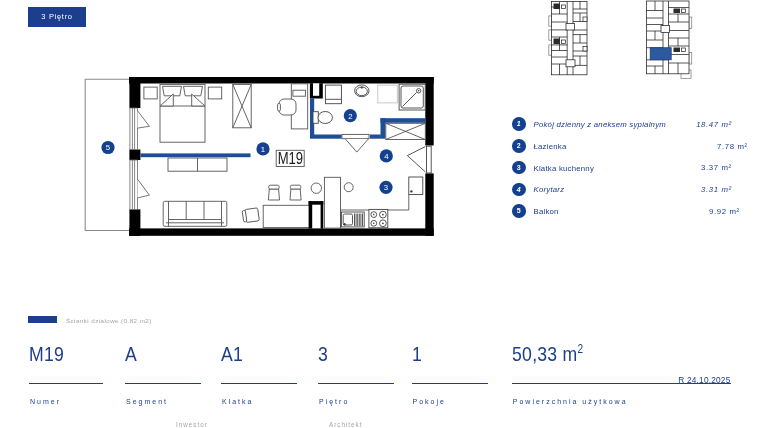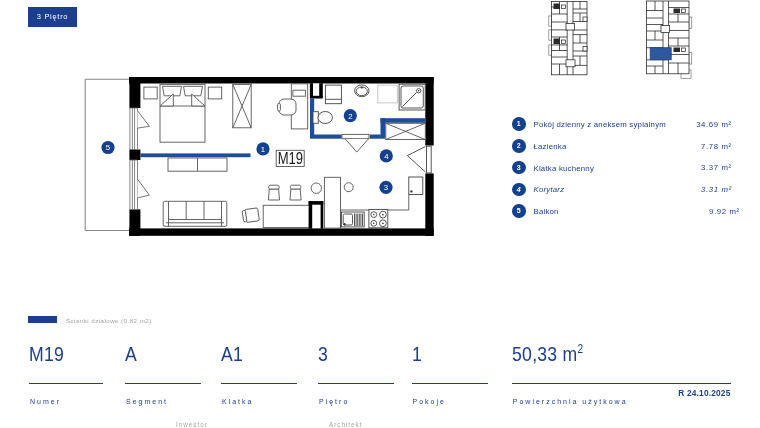--- a/index.html
+++ b/index.html
@@ -10,21 +10,21 @@
         font-size:7px;font-weight:bold;text-align:center;line-height:13.5px;}
   .legt{position:absolute;left:21.5px;top:2.9px;font-size:7.8px;letter-spacing:0.22px;color:#1c3e8c;white-space:nowrap;}
   .legv{position:absolute;right:0.3px;top:2.7px;font-size:7.8px;letter-spacing:0.6px;color:#1c3e8c;white-space:nowrap;}
   .bigv{position:absolute;top:342px;font-size:21px;color:#1c3e8c;letter-spacing:0.3px;transform:scaleX(0.84);transform-origin:left top;}
   .uline{position:absolute;top:383px;height:1.4px;background:#1c3e8c;}
   .clab{position:absolute;top:398px;font-size:7px;letter-spacing:2px;color:#1c3e8c;white-space:nowrap;}
 </style>
 </head>
 <body>
 
-<div class="abs" style="left:28px;top:6.5px;width:49px;height:20.5px;background:#1c3e8e;color:#fff;font-size:7.5px;letter-spacing:0.7px;display:flex;align-items:center;justify-content:center;">3 Piętro</div>
+<div class="abs" style="left:28px;top:6.5px;width:58px;height:20.5px;background:#1c3e8e;color:#fff;font-size:7.5px;letter-spacing:0.7px;display:flex;align-items:center;justify-content:center;">3 Piętro</div>
 
 <svg class="abs" style="left:0;top:0;" width="760" height="428" viewBox="0 0 760 428">
   <g fill="none" stroke-linecap="butt">
 
     <g stroke="#8a8a8a" stroke-width="1.1">
       <line x1="85.2" y1="79.3" x2="129.4" y2="79.3"></line>
       <line x1="85.2" y1="79" x2="85.2" y2="231"></line>
       <line x1="85.2" y1="230.5" x2="129.4" y2="230.5"></line>
     </g>
 
@@ -321,27 +321,27 @@
       <rect x="673.5" y="8.5" width="6.5" height="4.5" fill="#2b2b2b" stroke="none"></rect>
       <rect x="673.5" y="47.5" width="6.5" height="4.5" fill="#2b2b2b" stroke="none"></rect>
       <rect x="681.5" y="9" width="4" height="3.5" fill="#fff" stroke-width="0.7"></rect>
       <rect x="681.5" y="48" width="4" height="3.5" fill="#fff" stroke-width="0.7"></rect>
 
       <rect x="650.2" y="47.7" width="21" height="12.1" fill="#2d5a9e" stroke="#1c3e8c" stroke-width="0.8"></rect>
     </g>
   </g>
 </svg>
 
-<div class="legrow" style="top:117.4px;">
+<div class="legrow" style="top:117.4px;font-style:italic;">
   <div class="legc">1</div>
     <div class="legt">Pokój dzienny z aneksem sypialnym</div>
-    <div class="legv">34.69 m²</div>
+    <div class="legv">18.47 m²</div>
 </div>
 
-<div class="legrow" style="top:139.1px;">
+<div class="legrow" style="top:139.1px;padding-left:16px;">
   <div class="legc">2</div>
     <div class="legt">Łazienka</div>
     <div class="legv">7.78 m²</div>
 </div>
 
 <div class="legrow" style="top:160.8px;">
   <div class="legc">3</div>
     <div class="legt">Klatka kuchenny</div>
     <div class="legv">3.37 m²</div>
 </div>
@@ -367,21 +367,21 @@
 <div class="bigv" style="left:125px;">A</div>
 
 <div class="bigv" style="left:221px;">A1</div>
 
 <div class="bigv" style="left:318px;">3</div>
 
 <div class="bigv" style="left:411.5px;">1</div>
 
 <div class="bigv" style="left:512px;">50,33 m<sup style="font-size:12px;">2</sup></div>
 
-<div class="abs" style="right:29.5px;top:388px;font-size:8.3px;letter-spacing:0.2px;color:#1c3e8c;font-weight:bold;">R 24.10.2025</div>
+<div class="abs" style="right:29.5px;top:375px;font-size:8.3px;letter-spacing:0.2px;color:#1c3e8c;">R 24.10.2025</div>
 
 <div class="uline" style="left:29.2px;width:73.8px;"></div>
 
 <div class="uline" style="left:125px;width:75.5px;"></div>
 
 <div class="uline" style="left:221px;width:76px;"></div>
 
 <div class="uline" style="left:318px;width:76px;"></div>
 
 <div class="uline" style="left:411.5px;width:76.5px;"></div>

